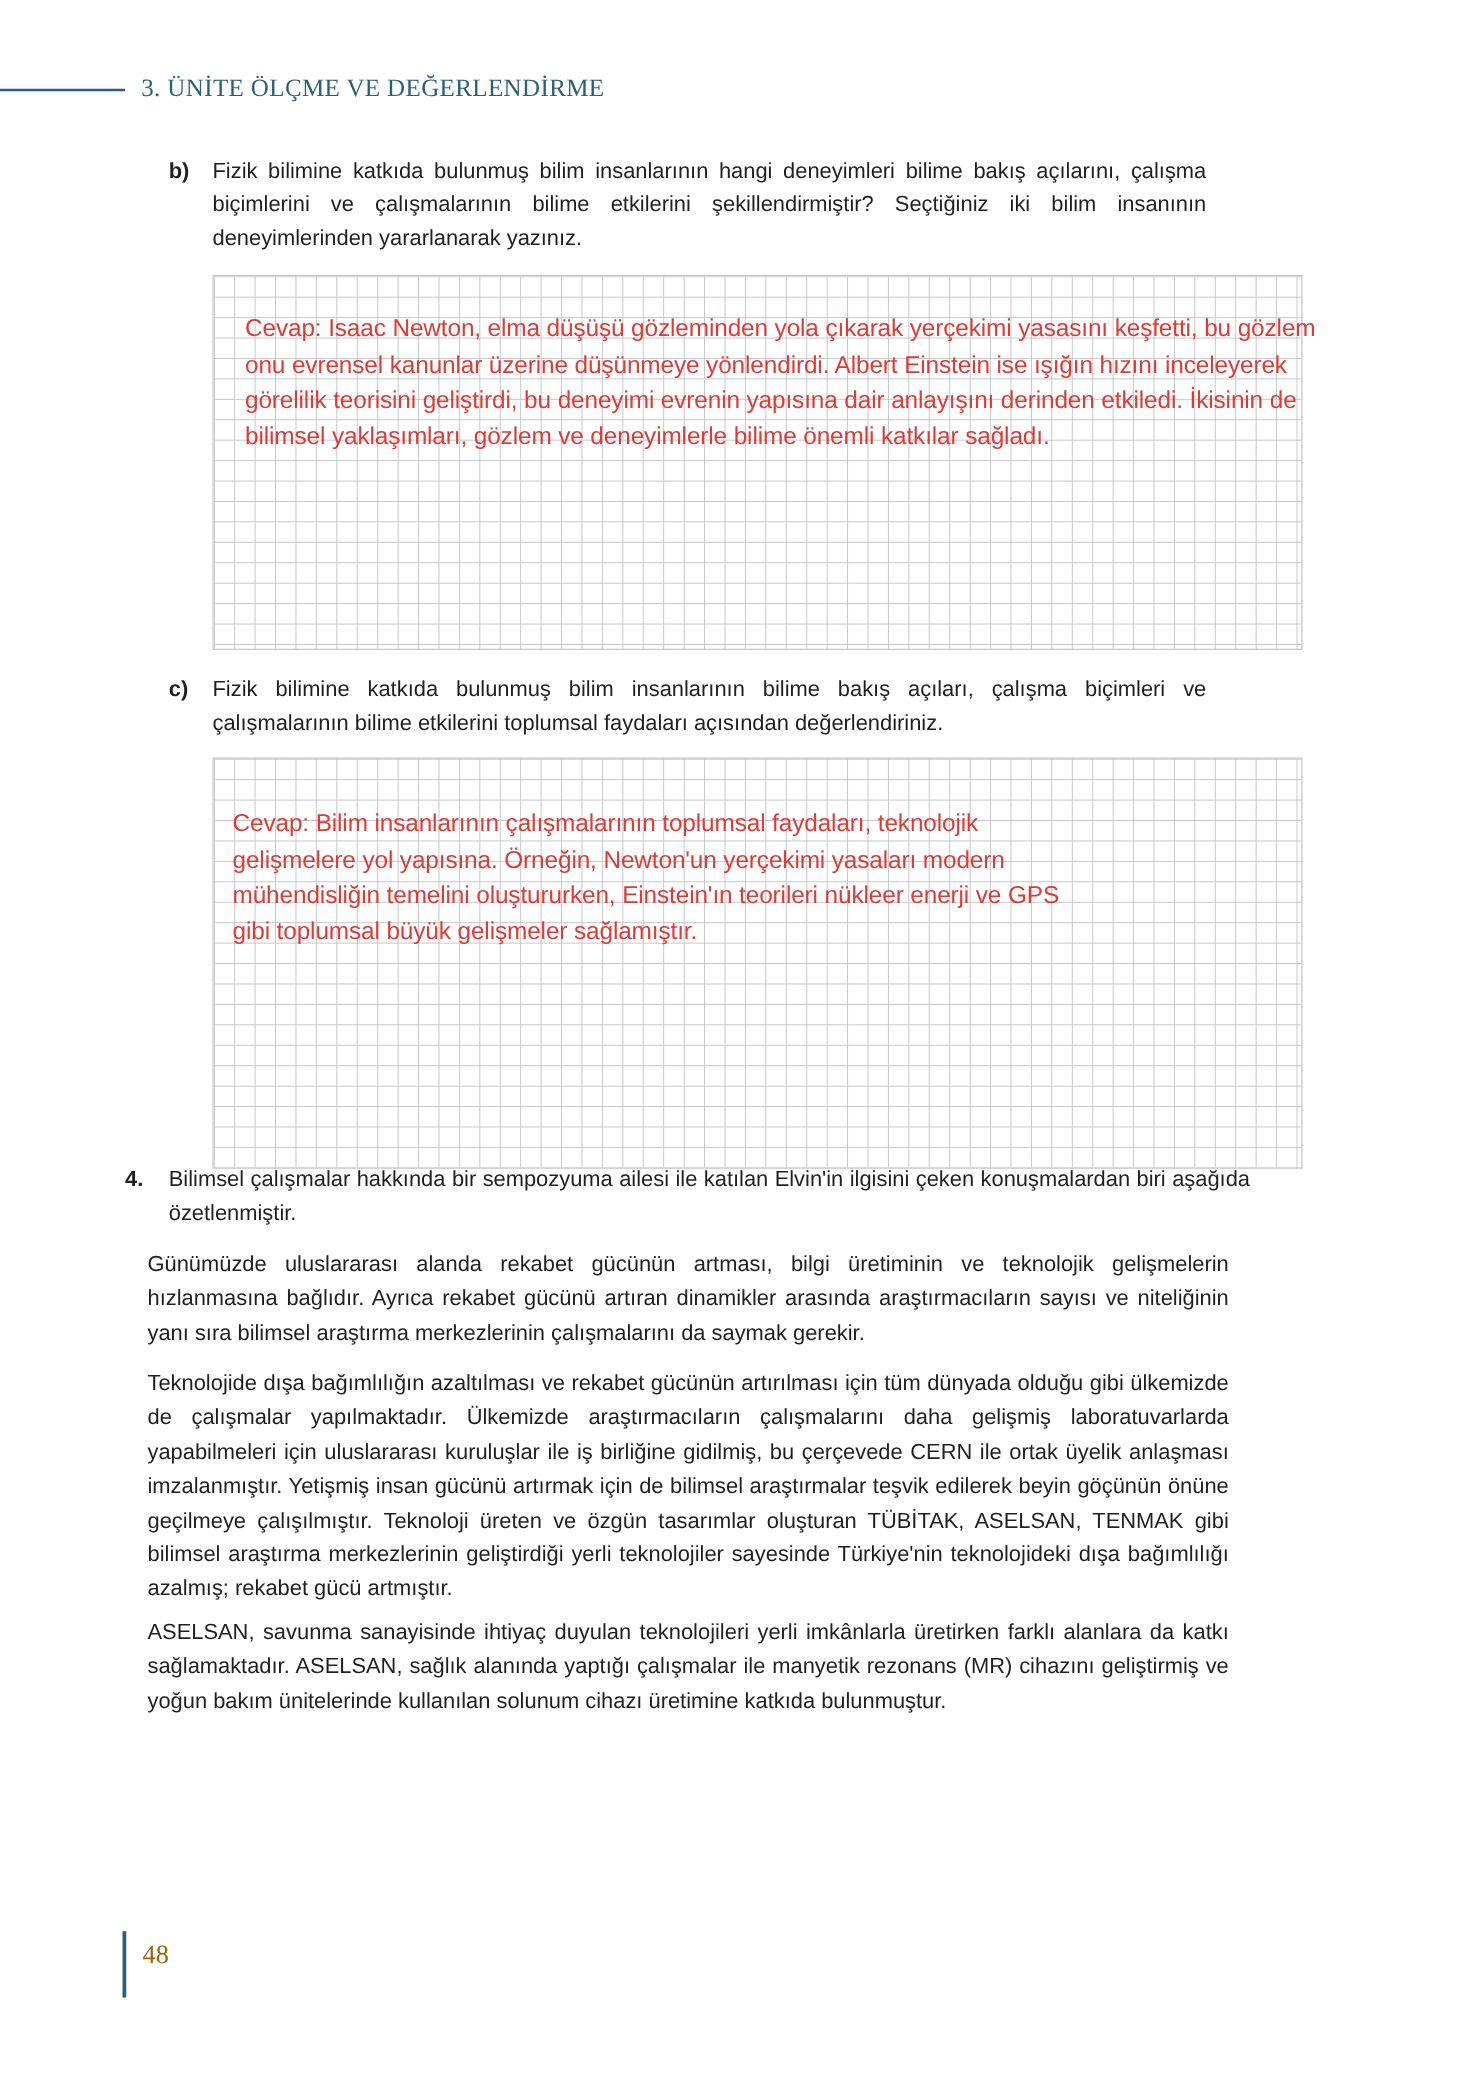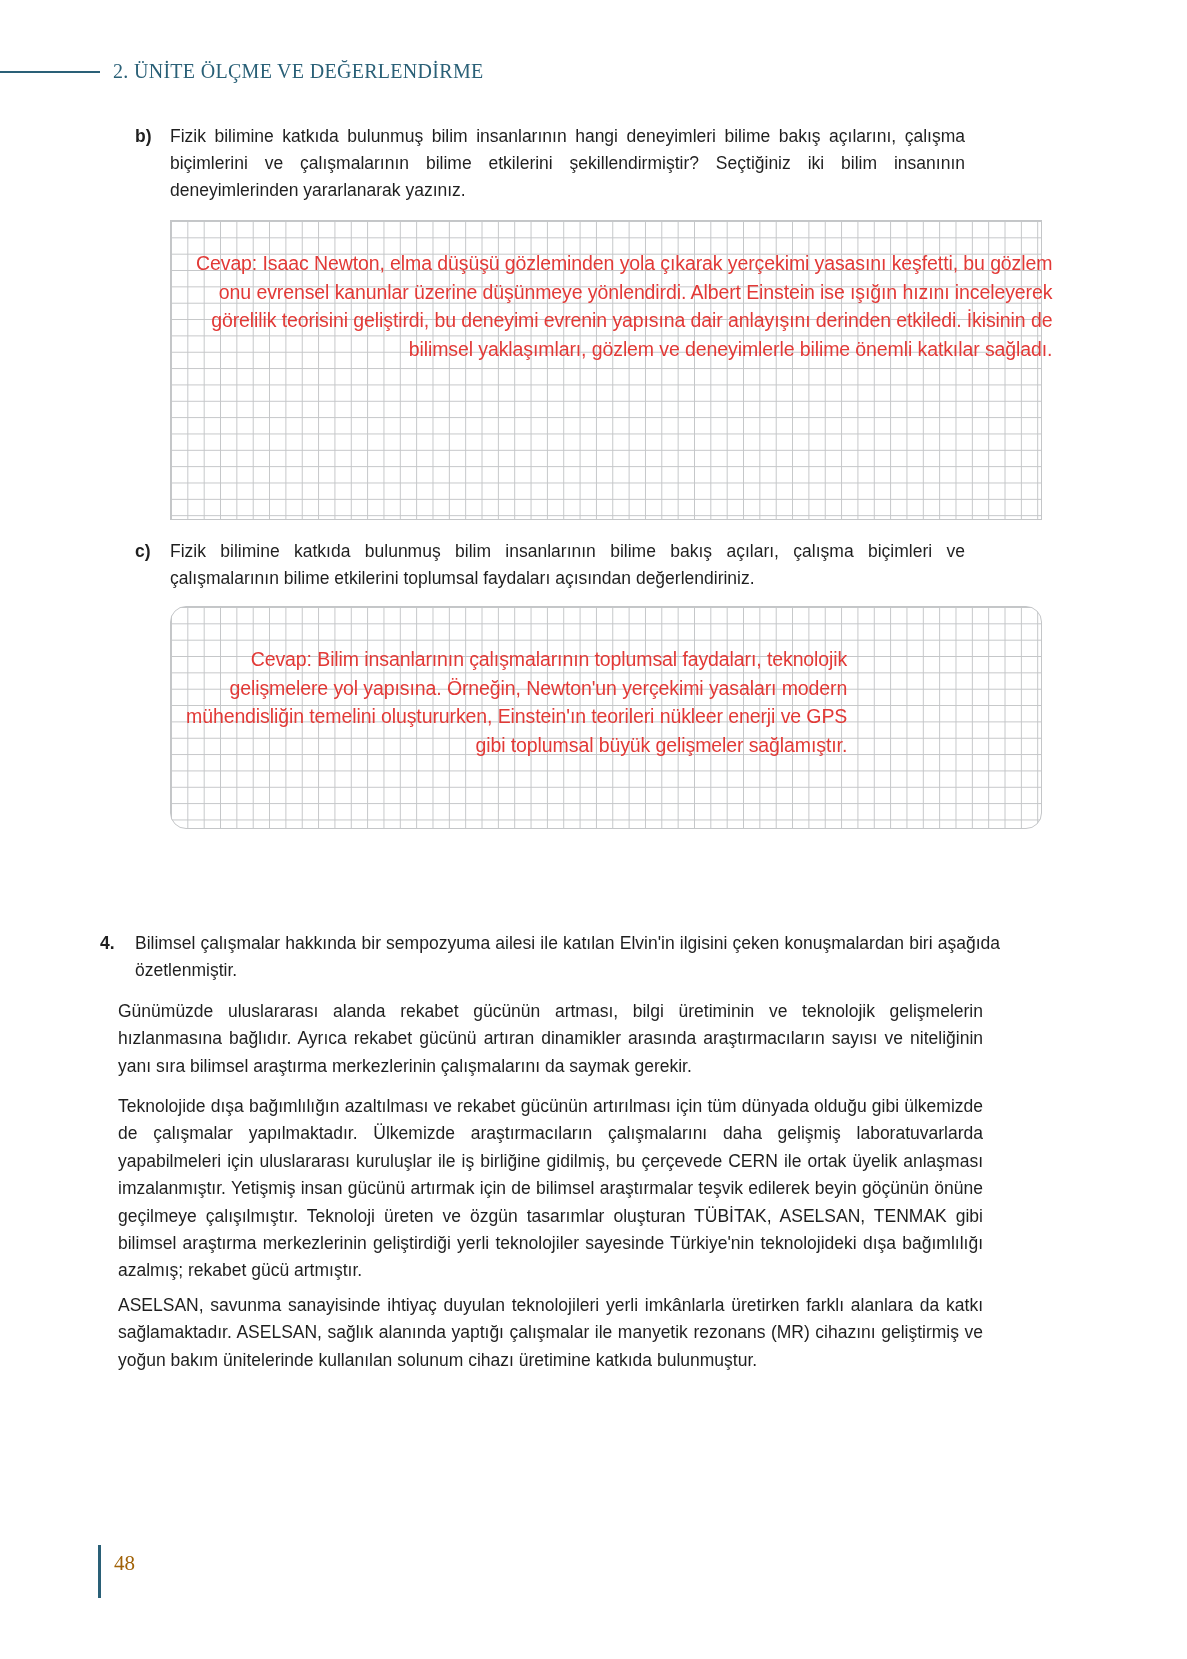--- a/index.html
+++ b/index.html
@@ -34,22 +34,22 @@
   
   .grid-area{
     position:absolute;left:170px;width:872px;
     background-image:
       linear-gradient(to right,var(--grid) 1px,transparent 1px),
       linear-gradient(to bottom,var(--grid) 1px,transparent 1px);
     background-size:16.35px 16.35px;
     border:1px solid var(--grid);
   }
   .grid-b{top:220px;height:300px;}
-  .grid-c{top:606px;height:223px;border-radius:16px;}
-  .answer-text{position:absolute;color:var(--red);font-size:19.5px;letter-spacing:-.1px;text-align:right;}
+  .grid-c{top:606px;height:329px;}
+  .answer-text{position:absolute;color:var(--red);font-size:19.5px;letter-spacing:-.1px;}
   .answer-text .answer-line{white-space:nowrap;line-height:28.5px;height:28.5px;}
   .answer-b{left:25px;top:28px;}
   .answer-c{left:15px;top:38px;}
   
   .paragraph{
     position:absolute;left:118px;width:865px;
     font-size:17.5px;line-height:27.4px;text-align:justify;
   }
   
   .footer{position:absolute;left:98px;top:1545px;display:flex;align-items:flex-start;}
@@ -59,21 +59,21 @@
     font-size:21px;color:#a16207;padding-top:6px;
   }
 </style>
 </head>
 <body>
 
 <div class="page">
 
   <div class="unit-header">
     <div class="header-rule"></div>
-    <div class="unit-title">2. ÜNİTE ÖLÇME VE DEĞERLENDİRME</div>
+    <div class="unit-title">3. ÜNİTE ÖLÇME VE DEĞERLENDİRME</div>
   </div>
 
   <div class="question" style="top:123px;">
     <span class="q-label">b)</span>
     <div class="q-text">Fizik bilimine katkıda bulunmuş bilim insanlarının hangi deneyimleri bilime bakış açılarını, çalışma biçimlerini ve çalışmalarının bilime etkilerini şekillendirmiştir? Seçtiğiniz iki bilim insanının deneyimlerinden yararlanarak yazınız.</div>
   </div>
 
   <div class="grid-area grid-b">
     <div class="answer-text answer-b">
       <div class="answer-line">Cevap: Isaac Newton, elma düşüşü gözleminden yola çıkarak yerçekimi yasasını keşfetti, bu gözlem</div>

